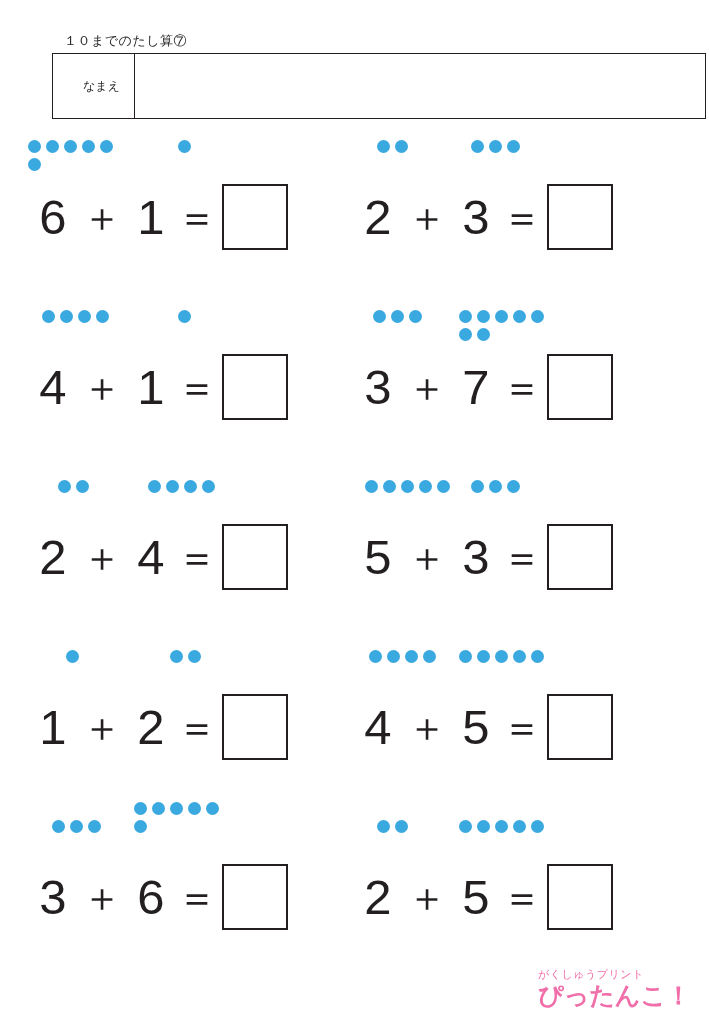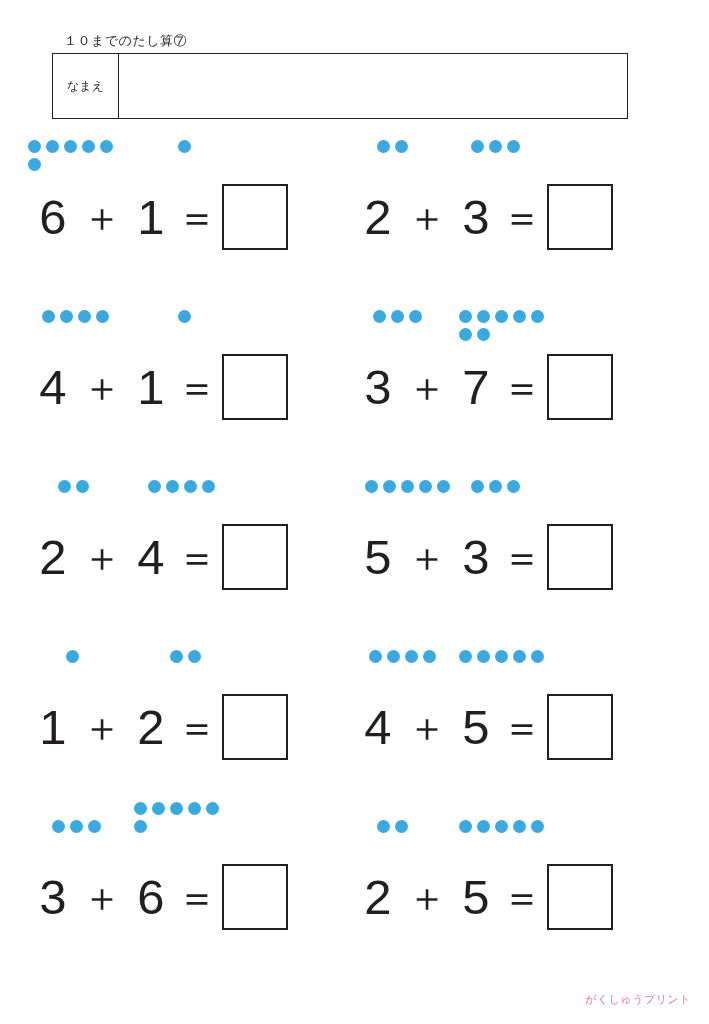--- a/index.html
+++ b/index.html
@@ -22,25 +22,26 @@
     left: 64px;
     top: 32px;
     font-size: 13px;
     letter-spacing: 0.5px;
     white-space: nowrap;
   }
   .name-box {
     position: absolute;
     left: 52px;
     top: 53px;
-    width: 576px;
+    width: 654px;
     height: 66px;
     border: 1.5px solid #231f20;
     box-sizing: border-box;
     display: flex;
+    padding-left: 16px;
   }
   .name-label-cell {
     width: 66px;
     border-right: 1.5px solid #231f20;
     box-sizing: border-box;
     display: flex;
     align-items: center;
     justify-content: center;
     font-size: 12px;
   }
@@ -362,13 +363,14 @@
         <span class="eq">＝</span>
         <span class="answer-box"></span>
       </div>
     </div>
   </div>
 
 </div>
 
 <div class="logo">
   <div class="logo-top">がくしゅうプリント</div>
+  <div class="logo-main">ぴったんこ！</div>
 </div>
 
 </body></html>

